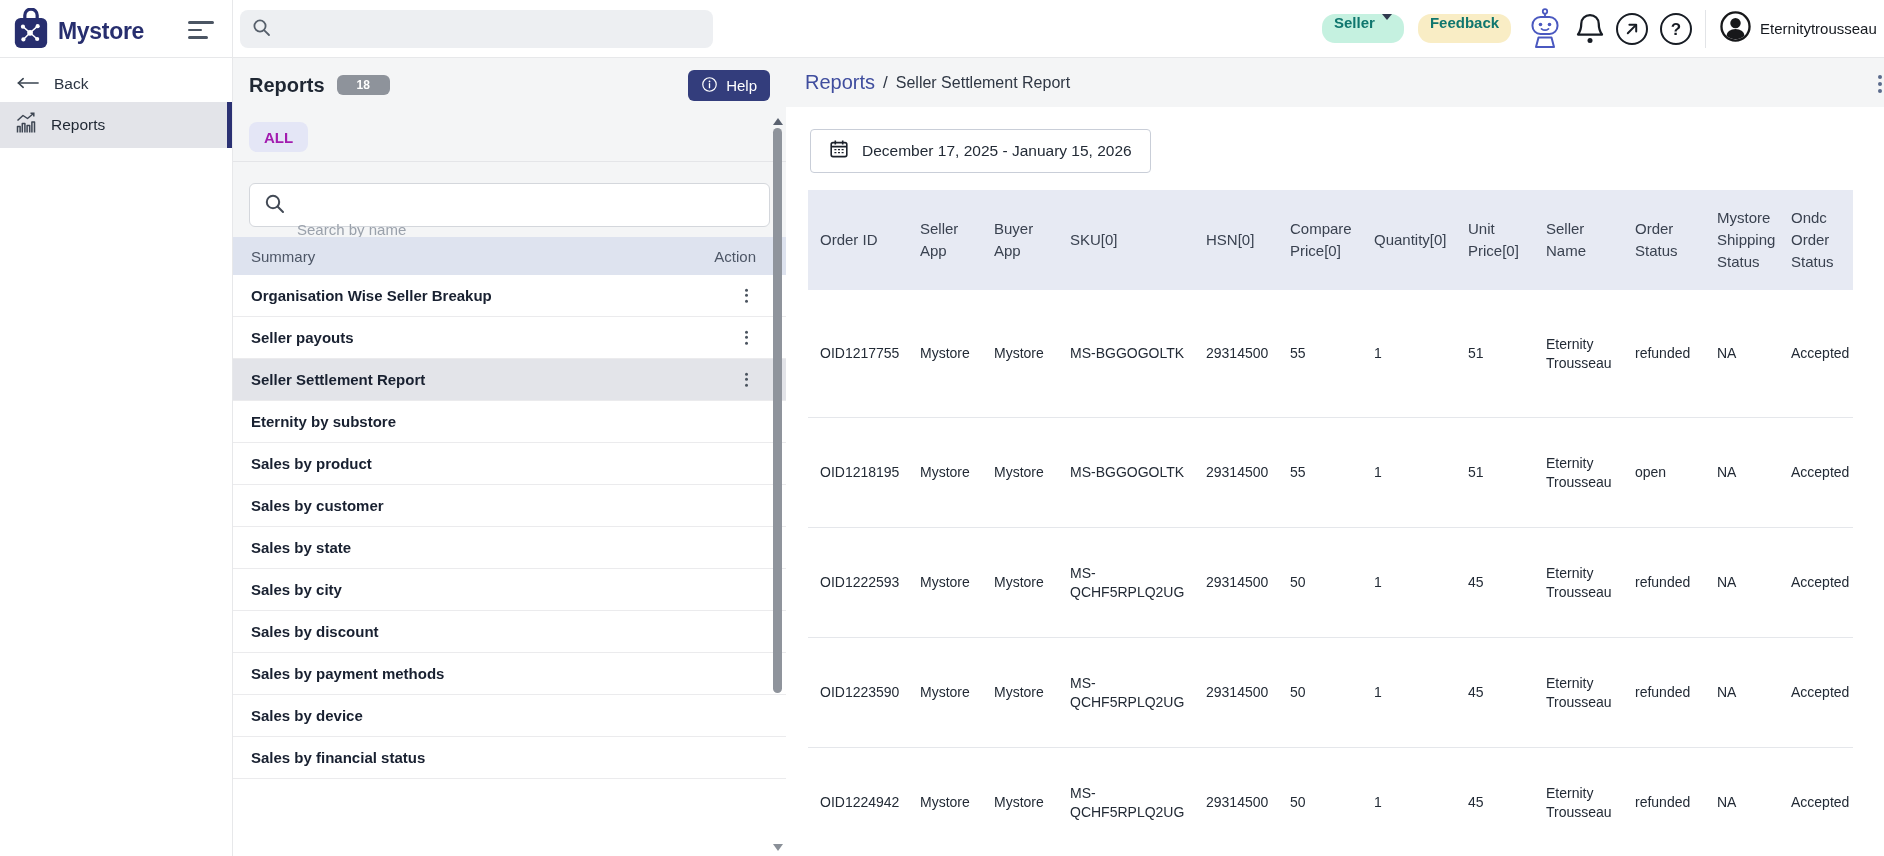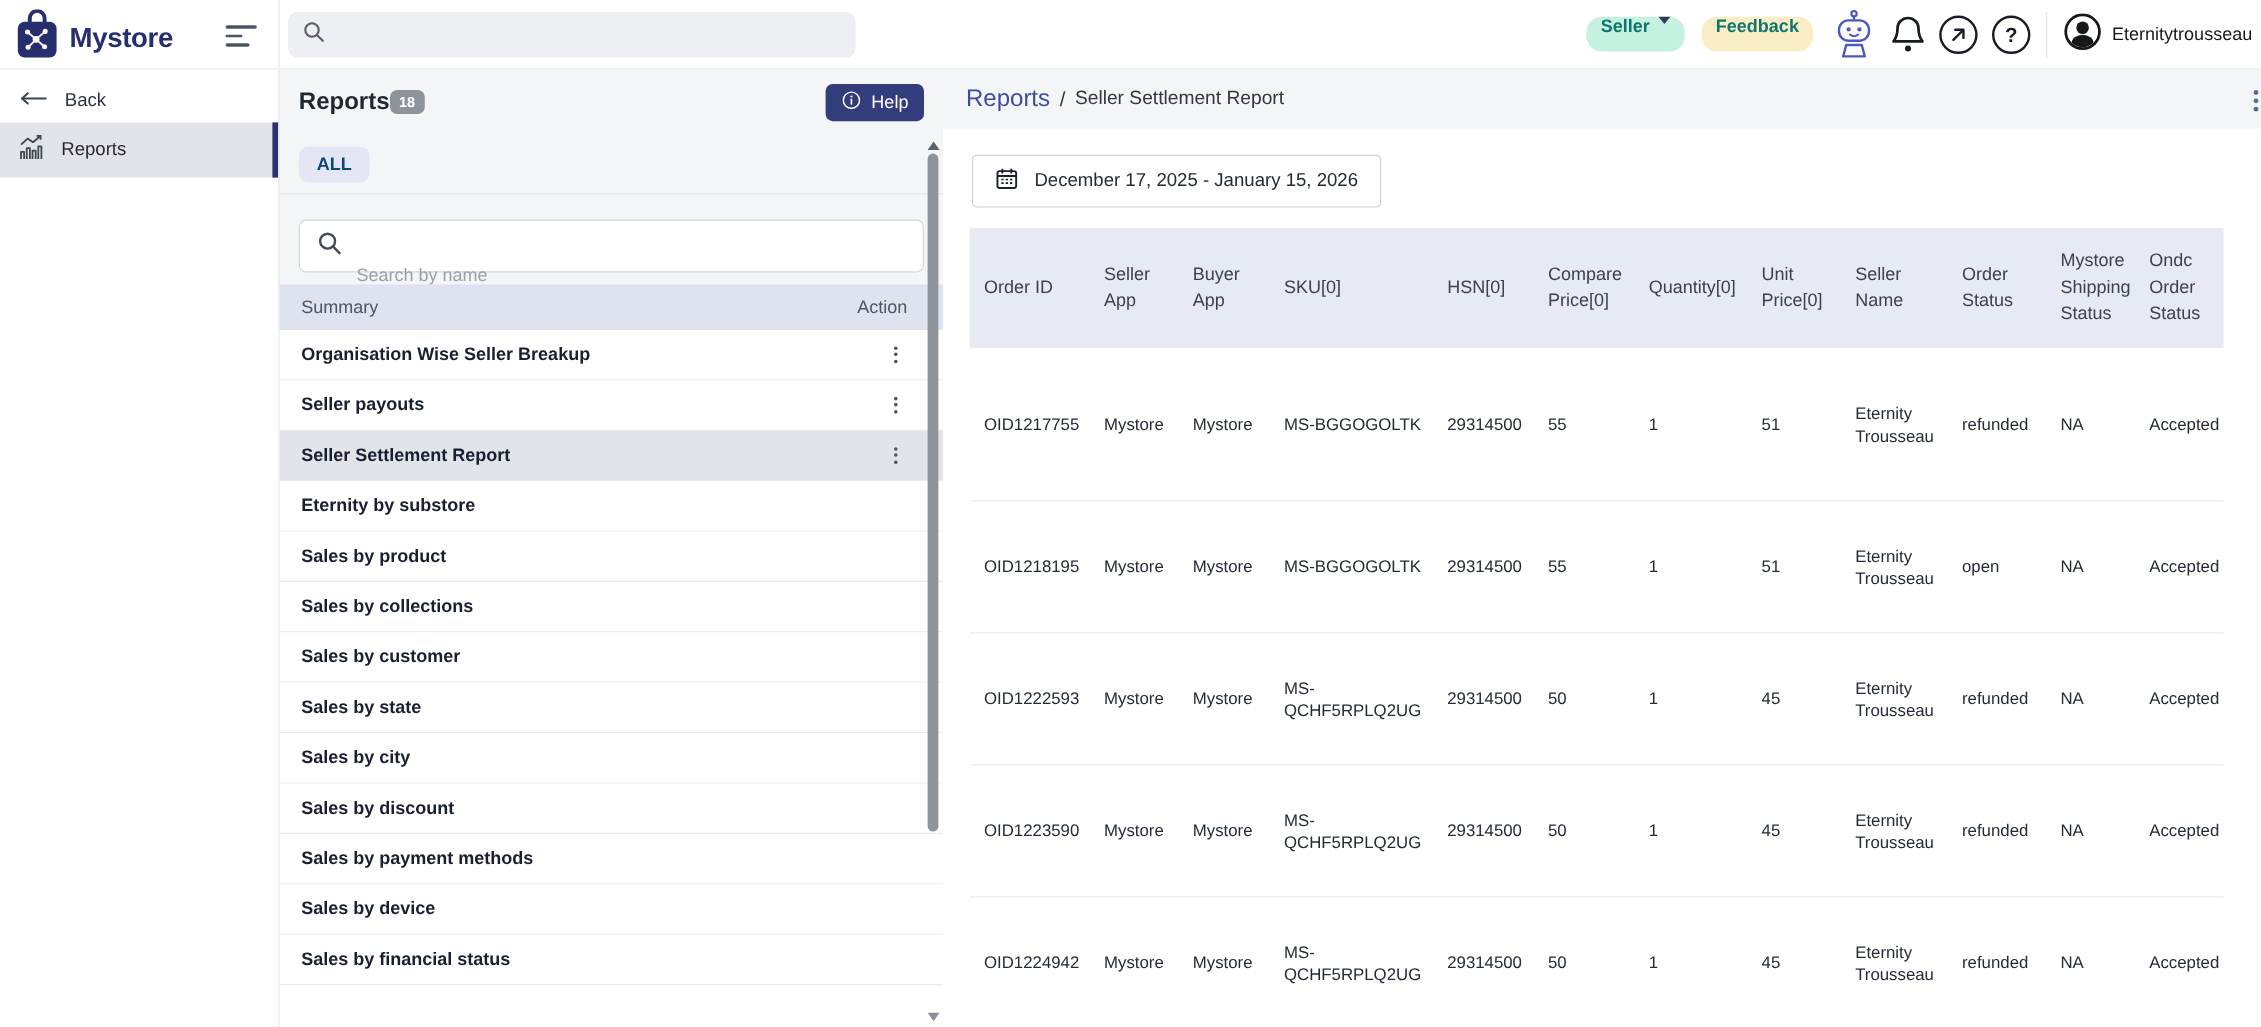--- a/index.html
+++ b/index.html
@@ -41,28 +41,28 @@
     cursor:pointer; }
   .side-item.active { background:#e3e4e9; }
   .side-item.active .accent { position:absolute; right:0; top:0; width:5px; height:46px; background:#2b3173; }
   .side-label { font-size:15.5px; font-weight:500; color:#1f2733; }
 
   
   .panel { position:absolute; left:232px; top:58px; width:554px; height:798px; background:#f4f5f6;
     border-left:1px solid #e7e8ea; display:flex; flex-direction:column; }
   .panel-header { height:54px; display:flex; align-items:center; padding:0 16px; position:relative; }
   .panel-title { font-size:20px; font-weight:600; color:#1f2733; }
-  .count-badge { background:#8e939b; color:#fff; font-size:12px; font-weight:700;
-    border-radius:6px; padding:4px 8px; line-height:1; }
+  .count-badge { margin-left:12px; background:#8e939b; color:#fff; font-size:12px; font-weight:700;
+    border-radius:6px; padding:4px 20px; line-height:1; }
   .help-btn { position:absolute; right:16px; top:12px; height:31px; padding:0 13px; background:#333d7c;
     color:#fff; border:0; border-radius:6px; font-size:15px; font-weight:500; display:flex; align-items:center;
     gap:8px; cursor:pointer; font-family:"Liberation Sans", sans-serif; }
   .tab-row { height:50px; padding:10px 16px; border-bottom:1px solid #e4e5e8; }
   .tab-all { display:inline-flex; align-items:center; height:30px; padding:0 15px; background:#e4e6f6;
-    color:#0c4a6e; font-size:15px; font-weight:600; border-radius:8px; cursor:pointer; }
+    color:#a21caf; font-size:15px; font-weight:600; border-radius:8px; cursor:pointer; }
   .panel-search-wrap { padding:21px 16px 10px; }
   .panel-search { height:44px; background:#fff; border:1px solid #d4d7dc; border-radius:6px; display:flex;
     align-items:center; gap:12px; padding:0 14px; }
   .panel-search input { border:0; outline:0; font-size:15px; width:100%; background:transparent;
     font-family:"Liberation Sans", sans-serif; color:#333;margin-top:48px; }
   .panel-search input::placeholder { color:#9aa1ab; }
   .list-header { height:38px; background:#dee3ef; display:flex; align-items:center; justify-content:space-between;
     padding:0 30px 0 18px; }
   .list-header span { font-size:15px; color:#4d5666; }
   .report-list { flex:1; overflow:hidden; background:#fff; }
@@ -290,24 +290,20 @@
     <span class="report-item-label">Eternity by substore</span>
 
   </div>
 
   <div class="report-item">
     <span class="report-item-label">Sales by product</span>
 
   </div>
 
 
-  <div class="report-item">
-    <span class="report-item-label">Sales by collections</span>
-
-  </div>
 
   <div class="report-item">
     <span class="report-item-label">Sales by customer</span>
 
   </div>
 
   <div class="report-item">
     <span class="report-item-label">Sales by state</span>
 
   </div>

